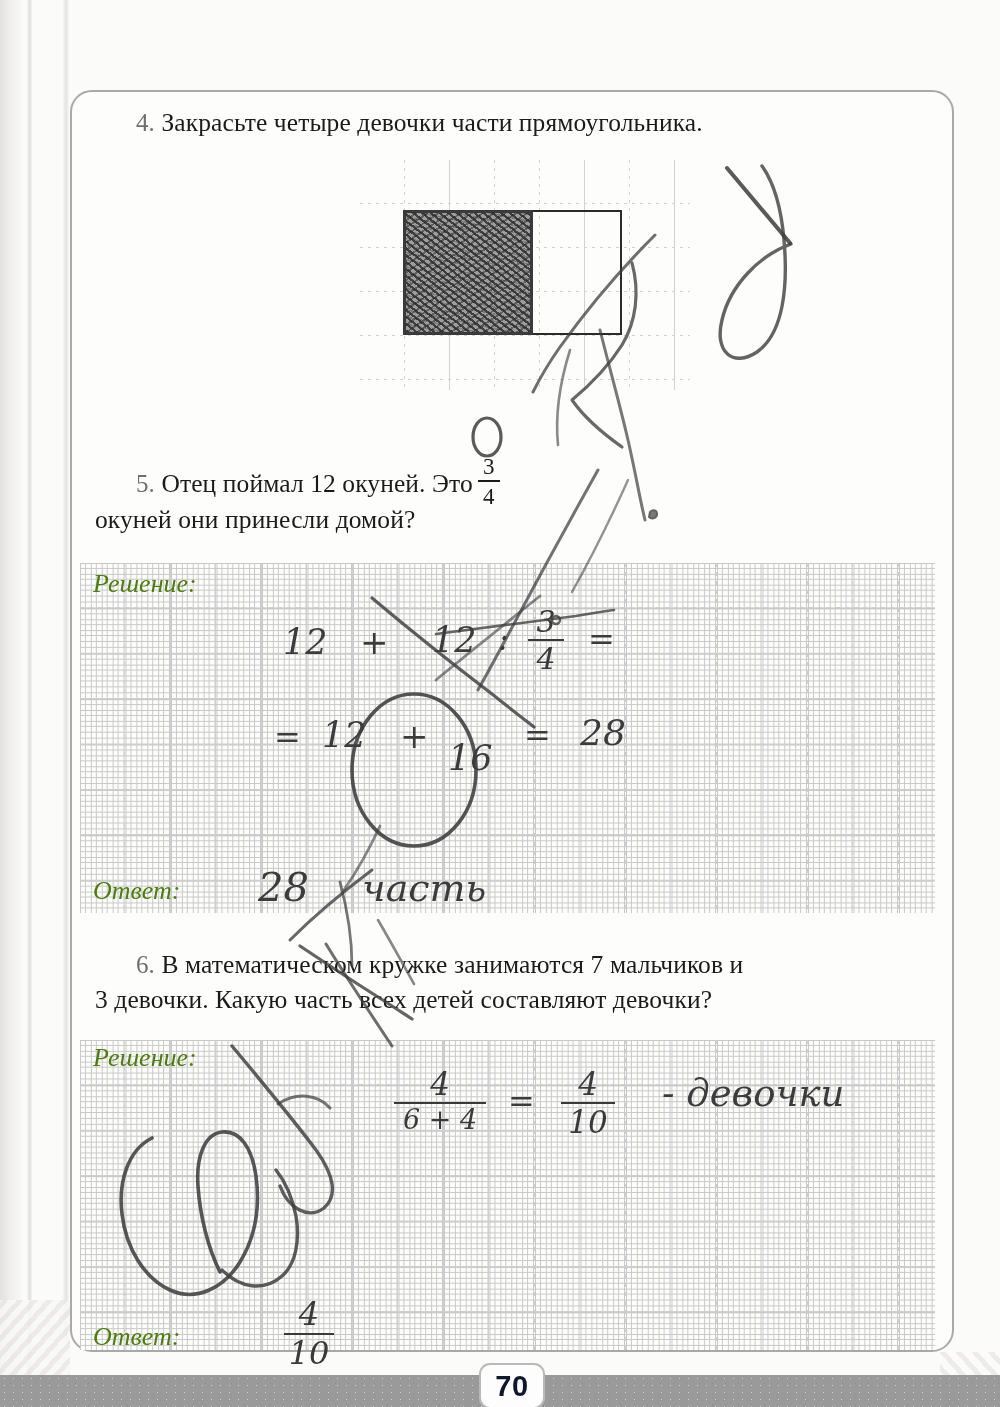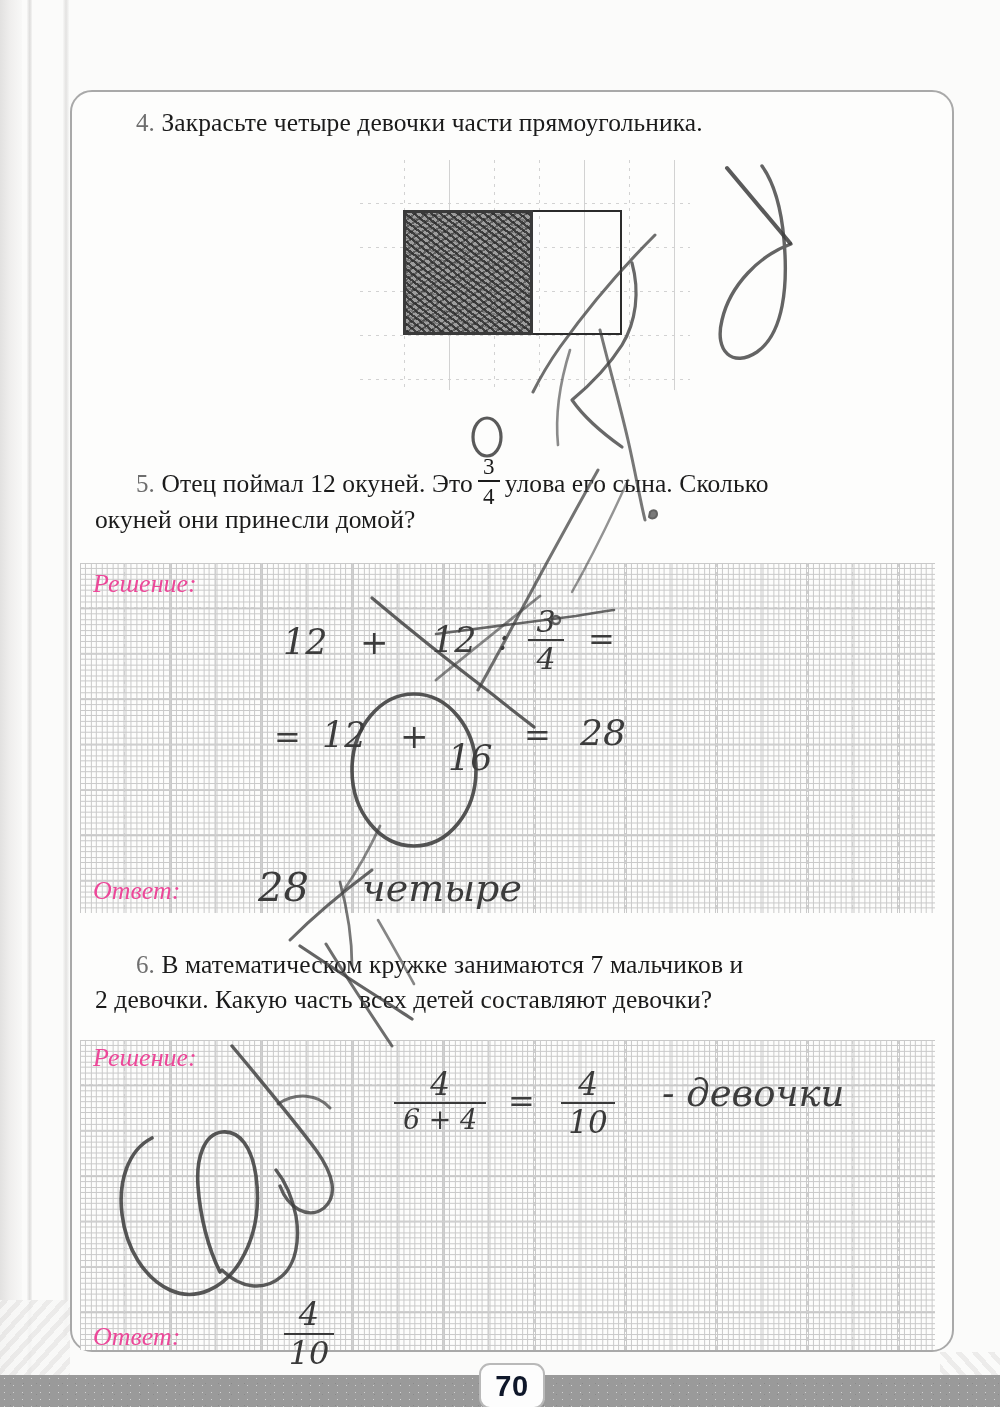--- a/index.html
+++ b/index.html
@@ -170,21 +170,21 @@
     mask-image:
       repeating-linear-gradient(to bottom, #000 0 4px, transparent 4px 9px),
       repeating-linear-gradient(to right, #000 0 4px, transparent 4px 9px);
   }
 
   .label-italic {
     position: absolute;
     font-family: "Liberation Serif", serif;
     font-style: italic;
     font-size: 26px;
-    color: #ec4899;
+    color: #4d7c0f;
     z-index: 3;
     white-space: nowrap;
   }
 
   
   .fig4-wrap {
     position: absolute;
     left: 360px; top: 160px;
     width: 330px; height: 230px;
   }
@@ -278,21 +278,21 @@
 </div>
 
 <div class="fig4-wrap">
   <div class="fig4-grid"></div>
   <div class="fig4-rect"></div>
   <div class="fig4-shade"></div>
 </div>
 
 <div class="q-text" style="left:136px; top:455px;">
   <span class="q-num">5.</span>
-  <span>Отец поймал 12 окуней. Это</span><span class="ifrac"><span class="n">3</span><span class="bar"></span><span class="d">4</span></span><span>улова его сына. Сколько</span>
+  <span>Отец поймал 12 окуней. Это</span><span class="ifrac"><span class="n">3</span><span class="bar"></span><span class="d">4</span></span>
 </div>
 <div class="q-text" style="left:95px; top:505px;">окуней они принесли домой?</div>
 
 <div class="gridbox" style="left:80px; top:563px; width:855px; height:350px;"></div>
 <div class="label-italic" style="left:93px; top:569px;">Решение:</div>
 <div class="label-italic" style="left:93px; top:876px;">Ответ:</div>
 
 <div class="hw hw-pencil" style="left:283px; top:622px; font-size:35px;">12</div>
 <div class="hw hw-pencil" style="left:360px; top:622px; font-size:34px;">+</div>
 <div class="hw hw-pencil" style="left:432px; top:620px; font-size:35px;">12</div>
@@ -305,27 +305,27 @@
 <div class="hw hw-pencil" style="left:588px; top:620px; font-size:32px;">=</div>
 
 <div class="hw hw-pencil" style="left:274px; top:718px; font-size:32px;">=</div>
 <div class="hw hw-pencil" style="left:322px; top:715px; font-size:35px;">12</div>
 <div class="hw hw-pencil" style="left:400px; top:716px; font-size:34px;">+</div>
 <div class="hw hw-pencil" style="left:448px; top:714px; font-size:35px;margin-top:24px;">16</div>
 <div class="hw hw-pencil" style="left:524px; top:716px; font-size:32px;">=</div>
 <div class="hw hw-pencil" style="left:580px; top:712px; font-size:36px;">28</div>
 
 <div class="hw hw-pencil" style="left:258px; top:864px; font-size:40px;">28</div>
-<div class="hw hw-pencil" style="left:362px; top:866px; font-size:38px;">четыре</div>
+<div class="hw hw-pencil" style="left:362px; top:866px; font-size:38px;">часть</div>
 
 <div class="q-text" style="left:136px; top:950px;">
   <span class="q-num">6.</span>
   <span>В математическом кружке занимаются 7 мальчиков и</span>
 </div>
-<div class="q-text" style="left:95px; top:985px;">2 девочки. Какую часть всех детей составляют девочки?</div>
+<div class="q-text" style="left:95px; top:985px;">3 девочки. Какую часть всех детей составляют девочки?</div>
 
 <div class="gridbox" style="left:80px; top:1040px; width:855px; height:310px;"></div>
 <div class="label-italic" style="left:93px; top:1043px;">Решение:</div>
 <div class="label-italic" style="left:93px; top:1322px;">Ответ:</div>
 
 <div class="hfrac" style="left:388px; top:1068px; font-size:31px; width:104px;">
   <span class="n">4</span>
   <span class="bar" style="width:92px;"></span>
   <span class="d" style="font-size:27px;">6 + 4</span>
 </div>

